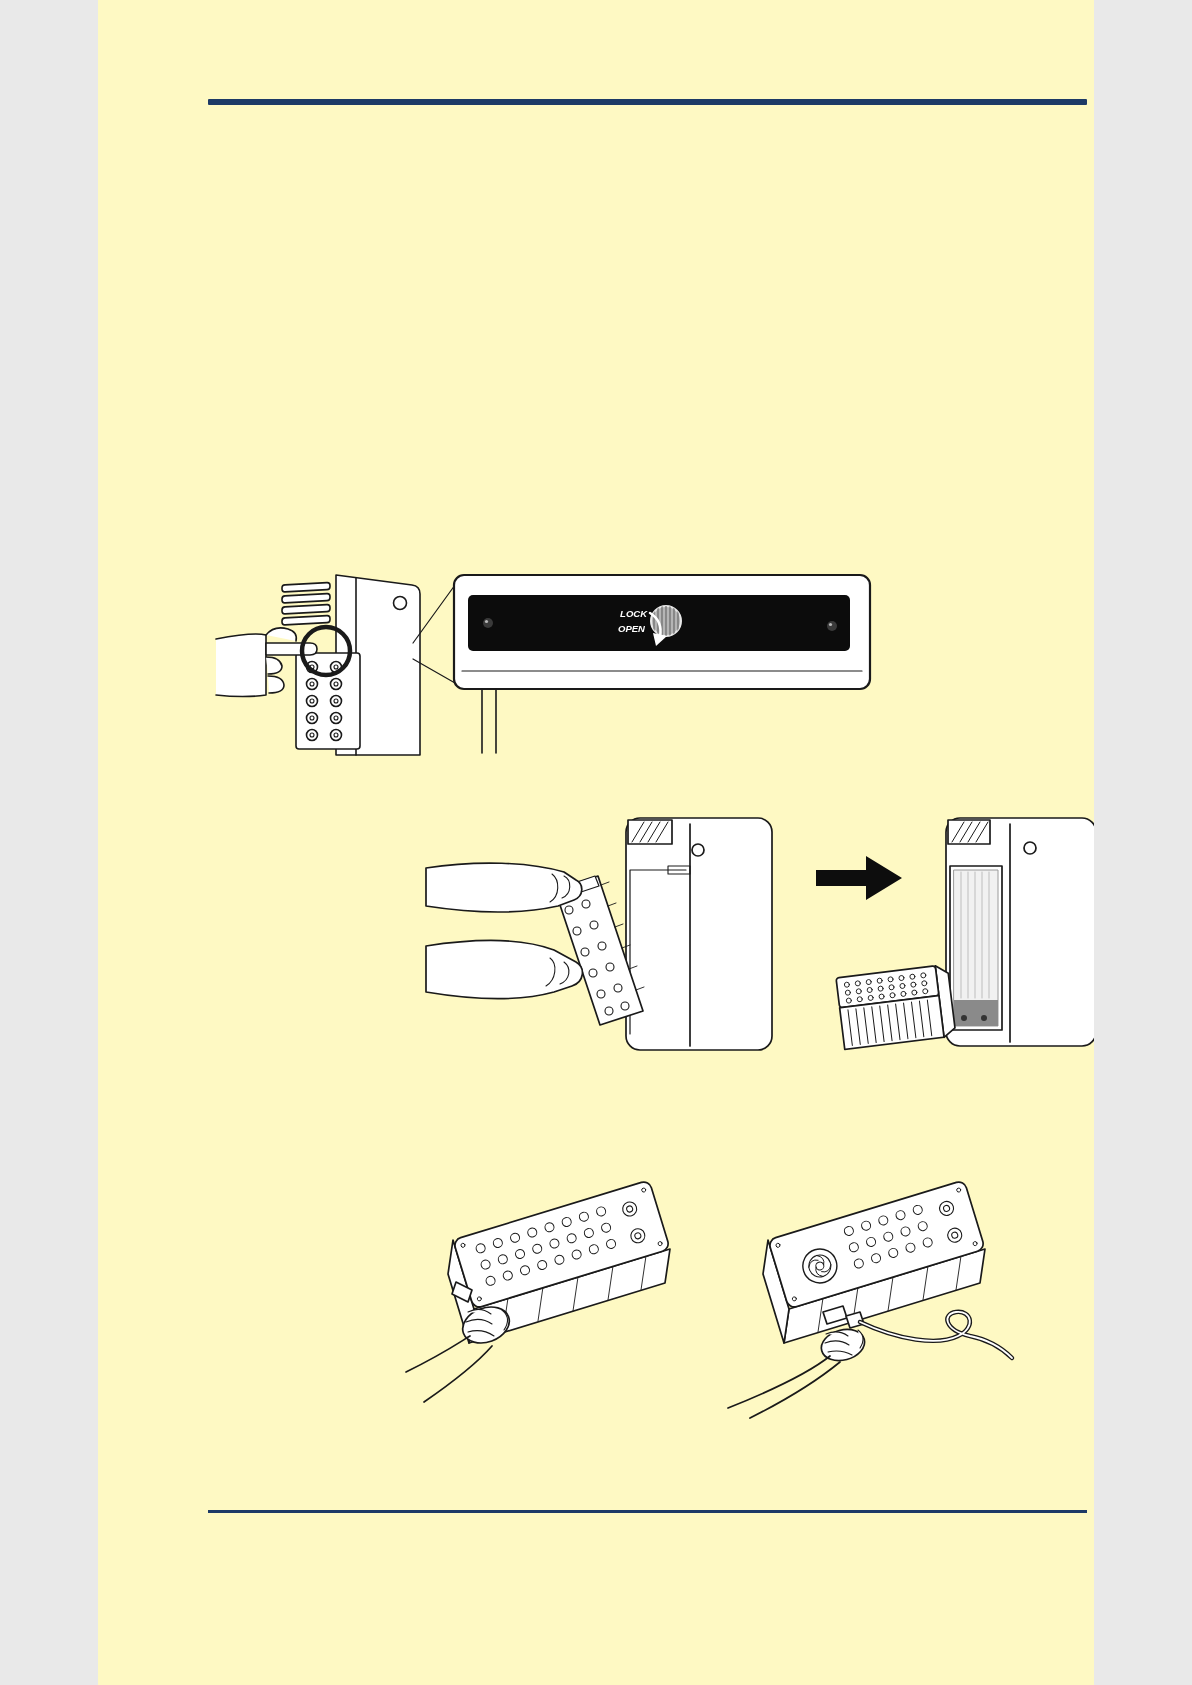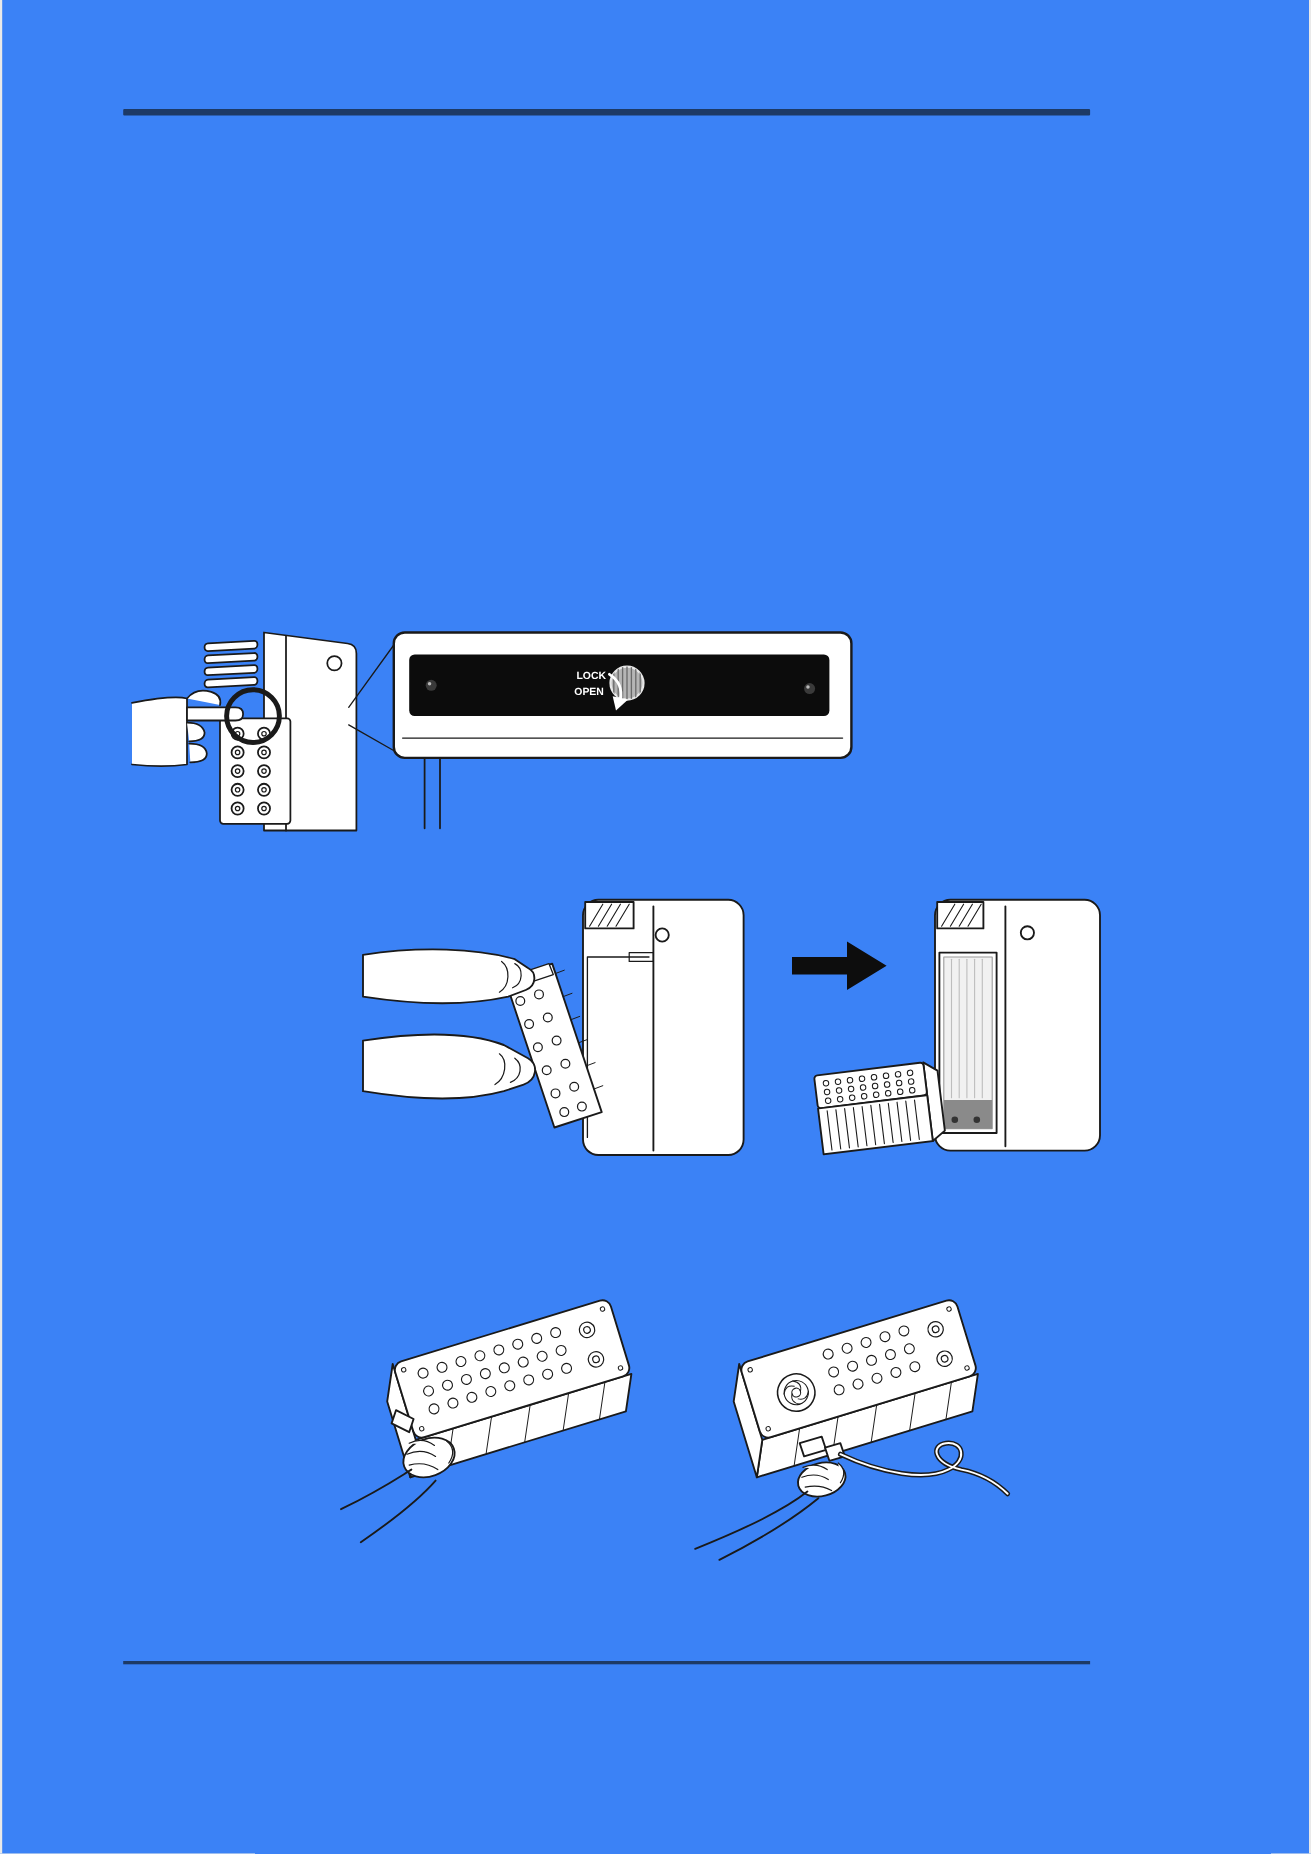--- a/index.html
+++ b/index.html
@@ -1,22 +1,23 @@
 <!DOCTYPE html>
 <html><head>
 <meta charset="utf-8">
 <style>
   html,body{margin:0;padding:0;background:#e9e9e9;}
   .page{
     position:relative;
-    width:1188px;height:1685px;
-    background:#3b82f6;
+    width:996px;height:1685px;
+    background:#fef9c3;
     margin:0 auto;
     overflow:hidden;
     font-family:"Liberation Sans", sans-serif;
+    font-style:italic;
   }
   .rule-top{
     position:absolute;left:110px;top:99px;width:879px;height:6px;
     background:#1d3a66;border-radius:1px;
   }
   .rule-bottom{
     position:absolute;left:110px;top:1510px;width:879px;height:2.5px;
     background:#1d3a66;
   }
   .fig{position:absolute;}

